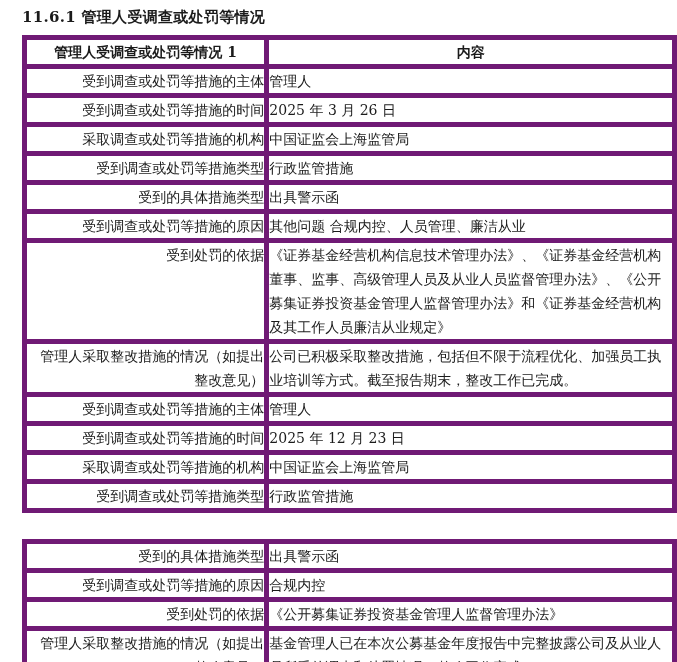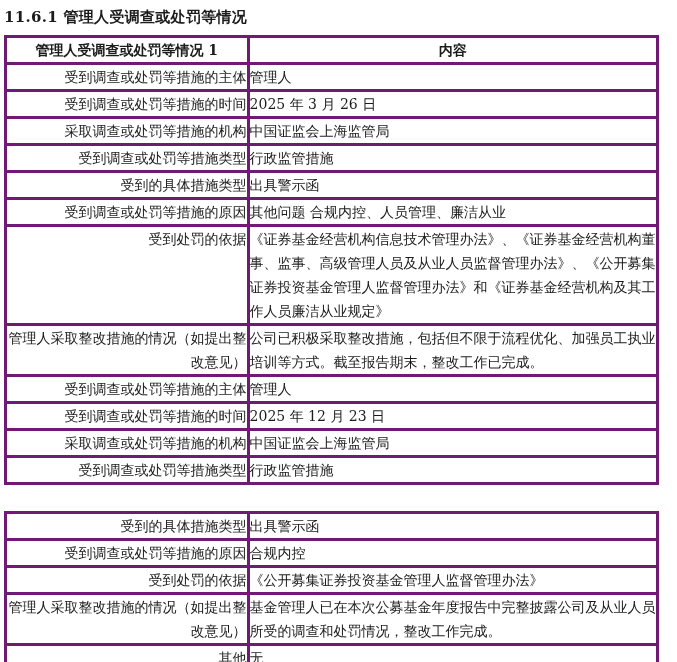--- a/index.html
+++ b/index.html
@@ -10,39 +10,39 @@
   }
   body {
     font-family: "DejaVu Serif", "Liberation Serif", serif;
     color: #1b1b1b;
     -webkit-font-smoothing: antialiased;
   }
   .page {
     width: 677px;
     height: 662px;
     box-sizing: border-box;
-    padding: 6px 11px 0 4px;
+    padding: 6px 11px 0 22px;
     background: #ffffff;
     overflow: hidden;
   }
   .section-title {
     font-size: 15px;
     font-weight: bold;
     margin: 2px 0 8px 0;
     letter-spacing: 0.3px;
     white-space: nowrap;
   }
   table.penalty-table {
     border-collapse: collapse;
     table-layout: fixed;
     width: 655px;
     background: #ffffff;
   }
   table.penalty-table td {
-    border: 3px solid #701a75;
+    border: 5px solid #701a75;
     font-size: 14px;
     line-height: 24px;
     vertical-align: middle;
     padding: 0;
     word-break: break-all;
     margin-top: 18px;
   }
   td.col-label {
     width: 237px;
     padding: 0 6px 0 7px;

